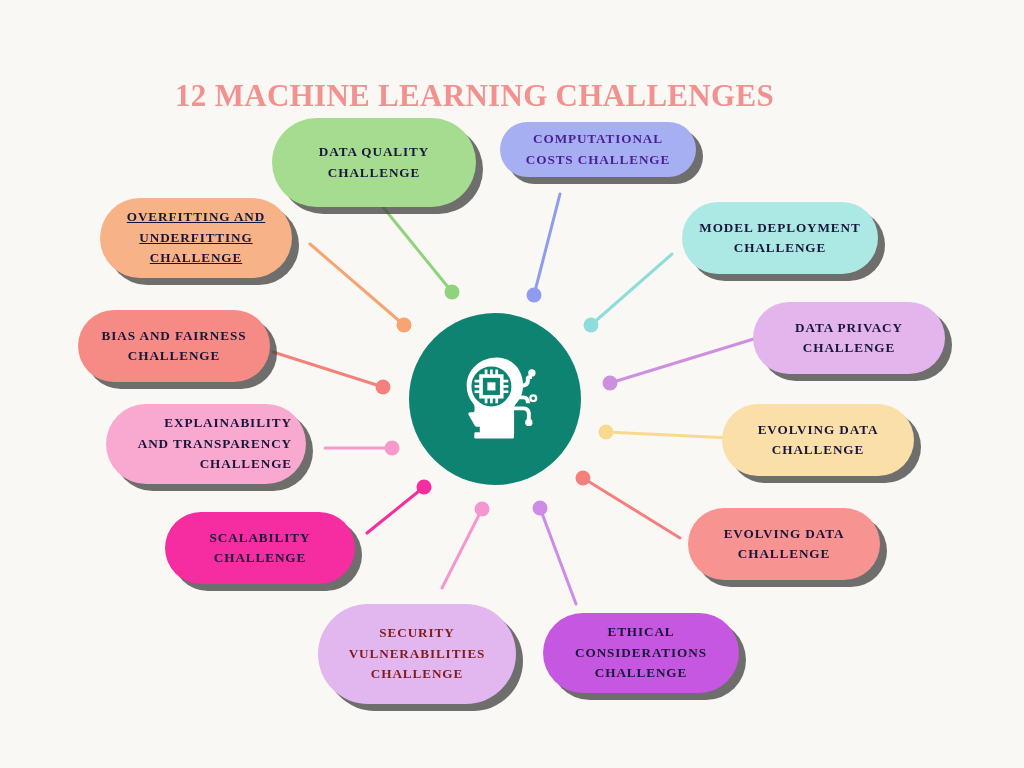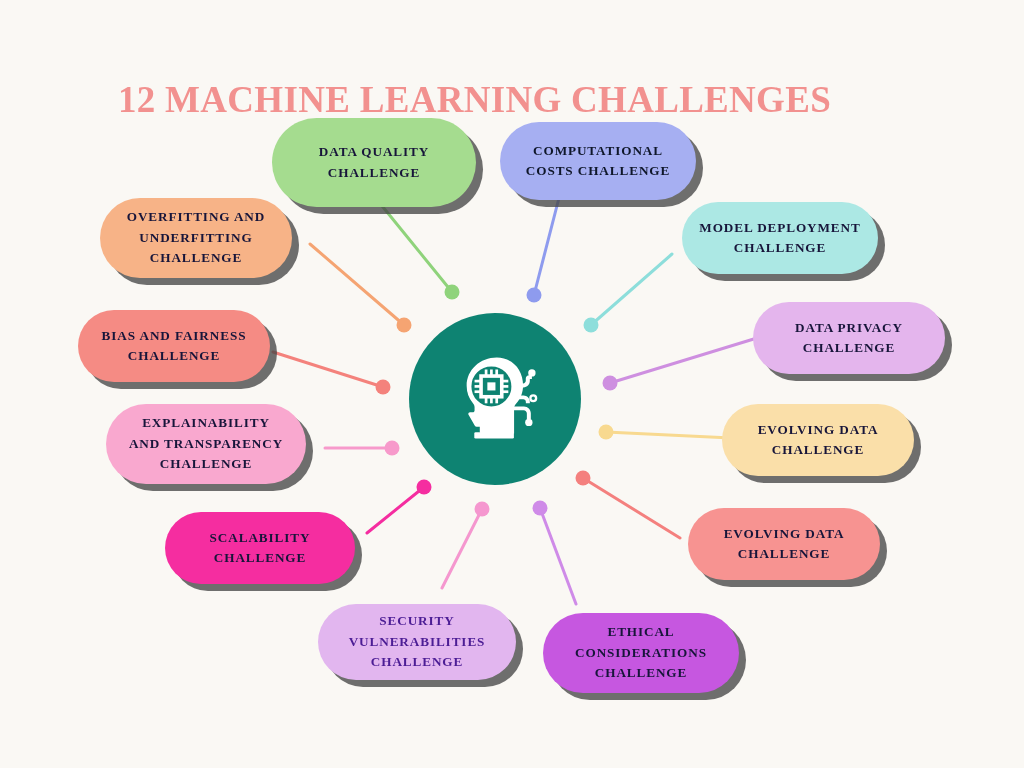--- a/index.html
+++ b/index.html
@@ -16,21 +16,21 @@
   }
 
   
   #title {
     position: absolute;
     left: 0; top: 78px;
     width: 949px;
     text-align: center;
     font-family: "Liberation Serif", "DejaVu Serif", serif;
     font-weight: bold;
-    font-size: 37px;
+    font-size: 31px;
     letter-spacing: 0.3px;
     color: #F2918F;
     white-space: nowrap;
   }
 
   
   #connectors {
     position: absolute;
     left: 0; top: 0;
     width: 1024px; height: 768px;
@@ -141,21 +141,21 @@
     </svg>
   </div>
 
   <div id="pills">
       <div class="pill" style="left: 272px; top: 118px; width: 204px; height: 89px; background: rgb(165, 220, 143); color: rgb(23, 21, 58);">
         <span>
           <span>DATA QUALITY</span>
           <span>CHALLENGE</span>
         </span>
       </div>
-      <div class="pill" style="left: 500px; top: 122px; width: 196px; height: 78px; background: rgb(166, 175, 242); color: #0f172a;">
+      <div class="pill" style="left: 500px; top: 122px; width: 196px; height: 55px; background: rgb(166, 175, 242); color: #4c1d95;">
         <span>
           <span>COMPUTATIONAL</span>
           <span>COSTS CHALLENGE</span>
         </span>
       </div>
       <div class="pill" style="left: 682px; top: 202px; width: 196px; height: 72px; background: rgb(172, 232, 228); color: rgb(23, 21, 58); text-align: center;">
         <span>
           <span>MODEL DEPLOYMENT</span>
           <span>CHALLENGE</span>
         </span>
@@ -178,47 +178,47 @@
           <span>CHALLENGE</span>
         </span>
       </div>
       <div class="pill" style="left: 543px; top: 604px; width: 196px; height: 80px; background: rgb(198, 87, 224); color: rgb(23, 21, 58); margin-top: 9px;">
         <span>
           <span>ETHICAL</span>
           <span>CONSIDERATIONS</span>
           <span>CHALLENGE</span>
         </span>
       </div>
-      <div class="pill" style="left: 318px; top: 604px; width: 198px; height: 76px; background: rgb(226, 182, 239); color: #4c1d95;">
+      <div class="pill" style="left: 318px; top: 604px; width: 198px; height: 100px; background: rgb(226, 182, 239); color: #7f1d1d;">
         <span>
           <span>SECURITY</span>
           <span>VULNERABILITIES</span>
           <span>CHALLENGE</span>
         </span>
       </div>
       <div class="pill" style="left: 165px; top: 512px; width: 190px; height: 72px; background: rgb(245, 45, 160); color: rgb(23, 21, 58);">
         <span>
           <span>SCALABILITY</span>
           <span>CHALLENGE</span>
         </span>
       </div>
-      <div class="pill" style="left: 106px; top: 404px; width: 200px; height: 80px; background: rgb(249, 168, 207); color: rgb(23, 21, 58);">
+      <div class="pill" style="left: 106px; top: 404px; width: 200px; height: 80px; background: rgb(249, 168, 207); color: rgb(23, 21, 58); text-align: right;">
         <span>
           <span>EXPLAINABILITY</span>
           <span>AND TRANSPARENCY</span>
           <span>CHALLENGE</span>
         </span>
       </div>
       <div class="pill" style="left: 78px; top: 310px; width: 192px; height: 72px; background: rgb(245, 139, 132); color: rgb(23, 21, 58);">
         <span>
           <span>BIAS AND FAIRNESS</span>
           <span>CHALLENGE</span>
         </span>
       </div>
-      <div class="pill" style="left: 100px; top: 198px; width: 192px; height: 80px; background: rgb(247, 179, 135); color: rgb(23, 21, 58);">
+      <div class="pill" style="left: 100px; top: 198px; width: 192px; height: 80px; background: rgb(247, 179, 135); color: rgb(23, 21, 58); text-decoration: underline;">
         <span>
           <span>OVERFITTING AND</span>
           <span>UNDERFITTING</span>
           <span>CHALLENGE</span>
         </span>
       </div>
     </div>
 </div>
 
 </body></html>

